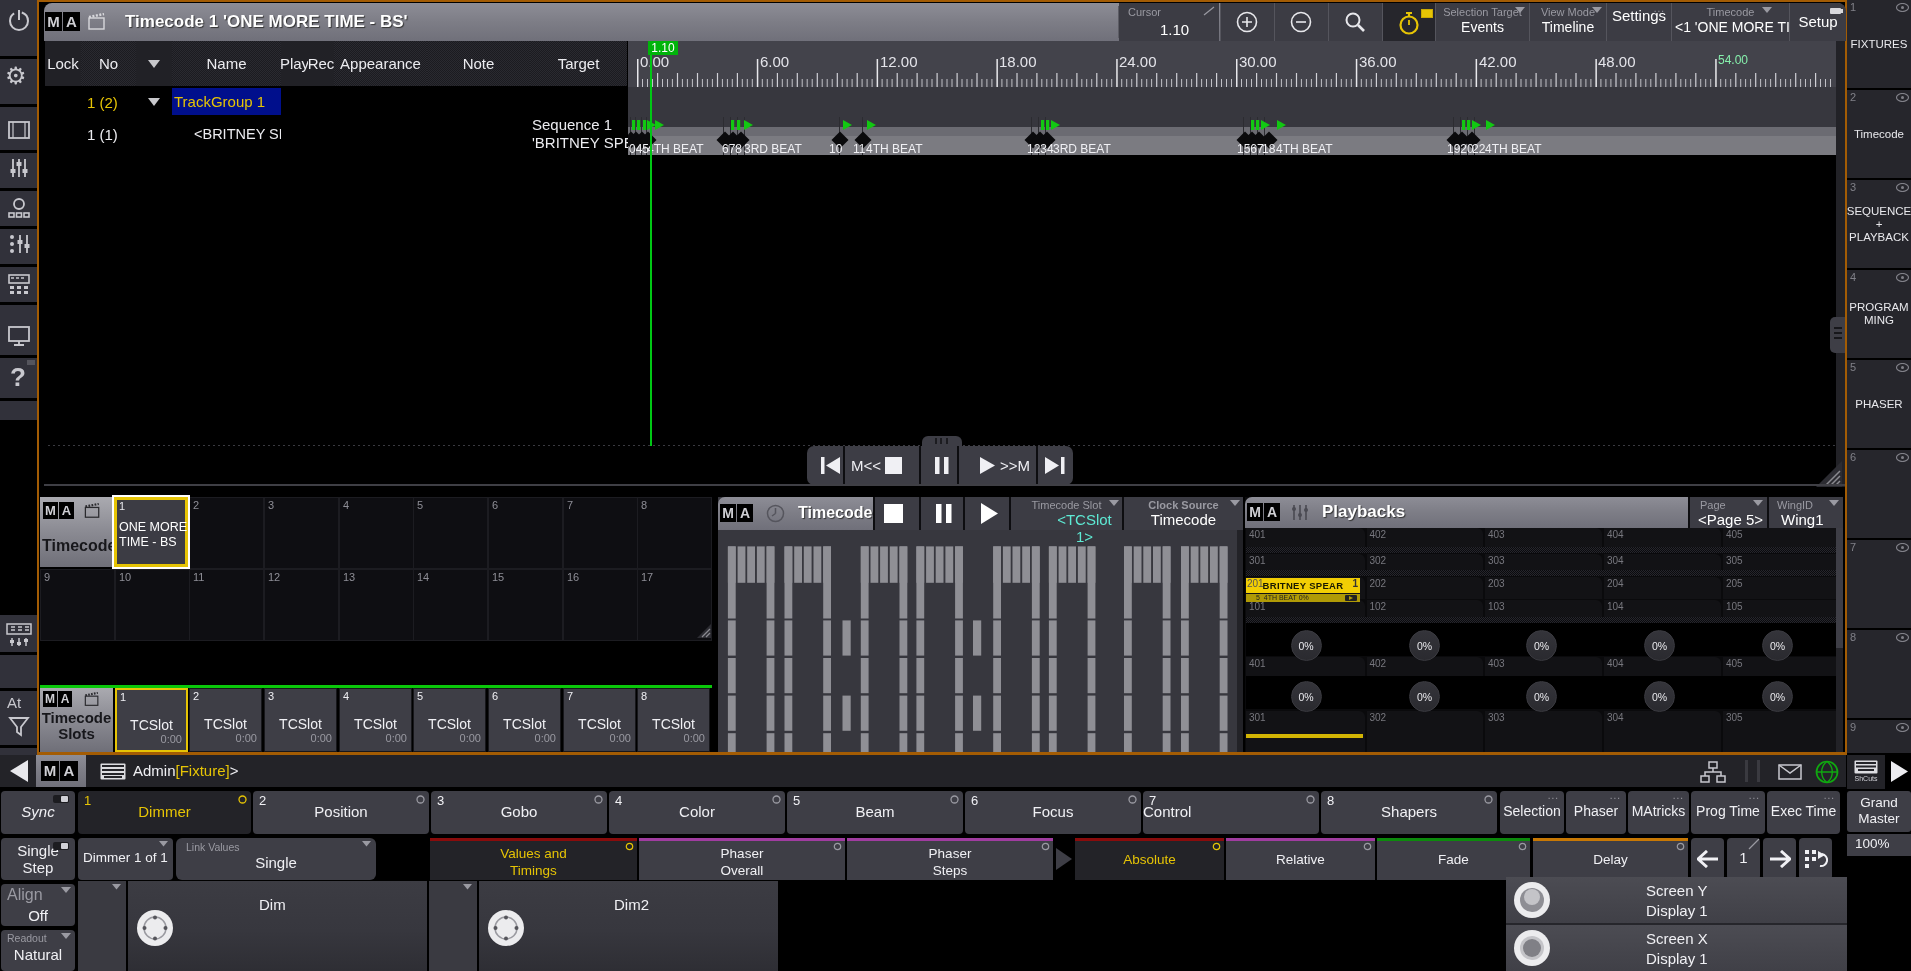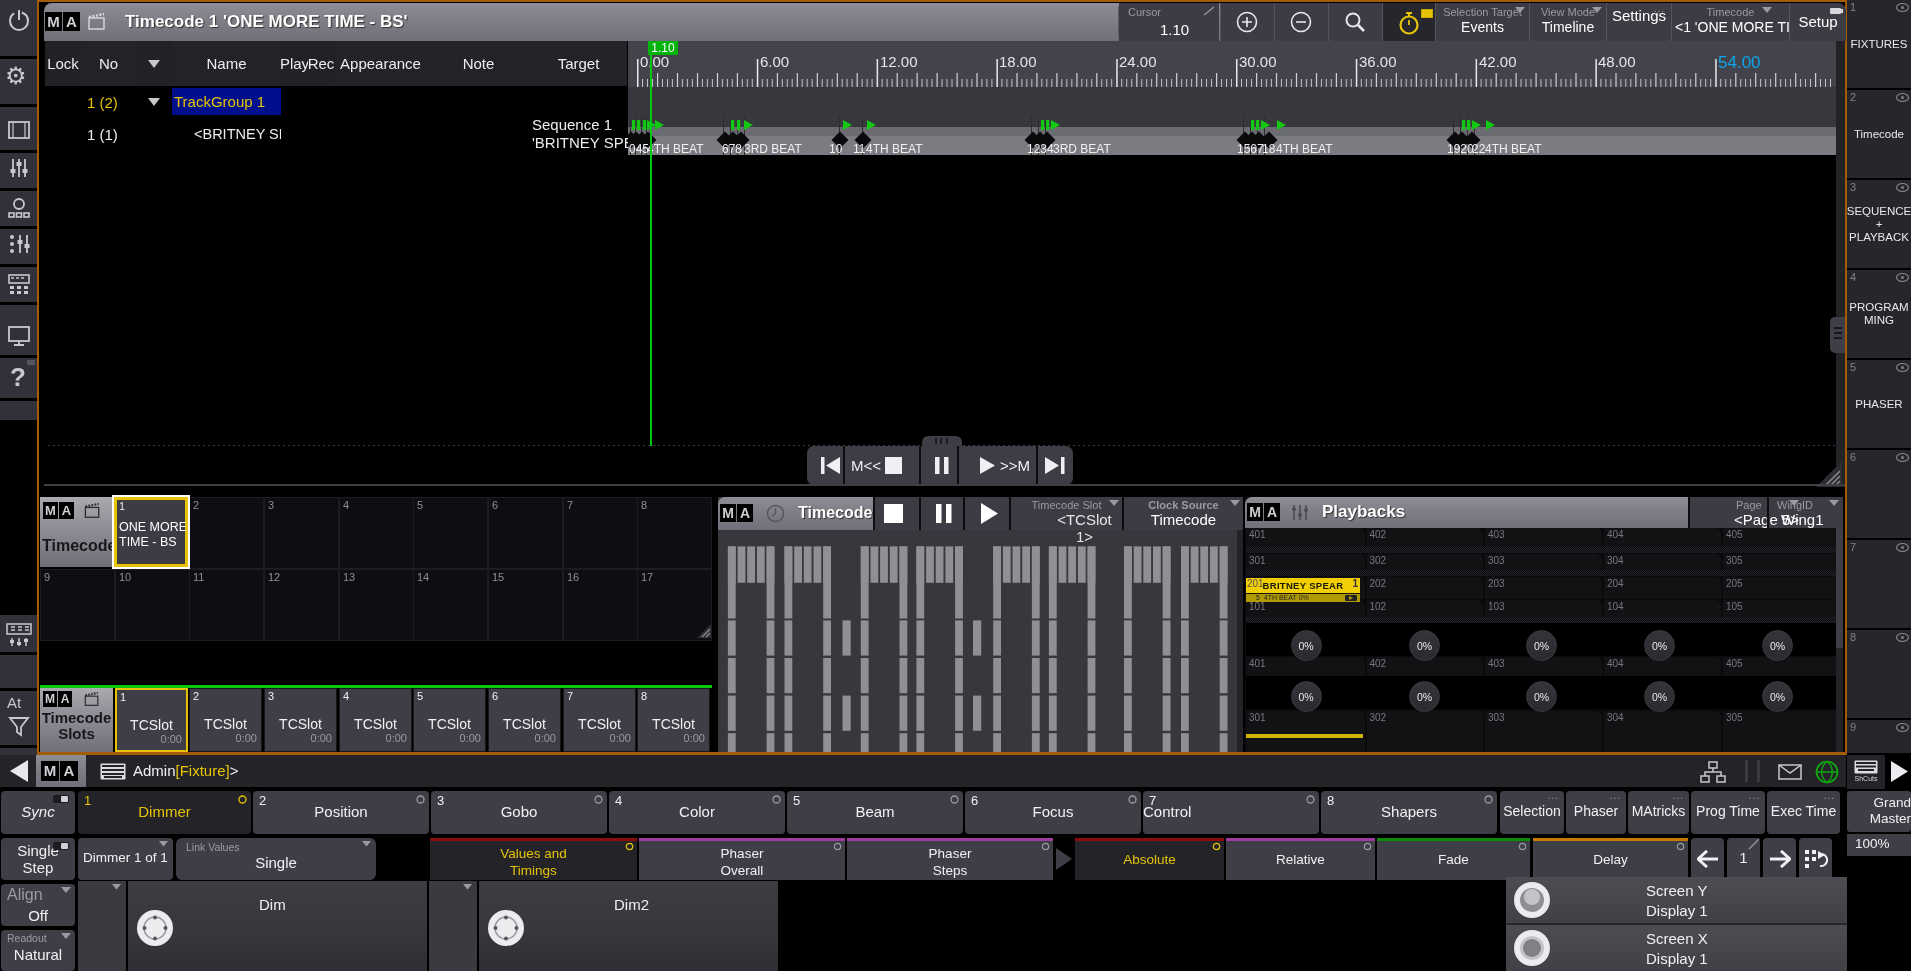--- a/index.html
+++ b/index.html
@@ -356,21 +356,21 @@
     </svg>
 <div class="abs" style="left:596px;top:50px;font-size:15px;color:#e4e4ea;">0.00</div>
 <div class="abs" style="left:716px;top:50px;font-size:15px;color:#e4e4ea;">6.00</div>
 <div class="abs" style="left:836px;top:50px;font-size:15px;color:#e4e4ea;">12.00</div>
 <div class="abs" style="left:955px;top:50px;font-size:15px;color:#e4e4ea;">18.00</div>
 <div class="abs" style="left:1075px;top:50px;font-size:15px;color:#e4e4ea;">24.00</div>
 <div class="abs" style="left:1195px;top:50px;font-size:15px;color:#e4e4ea;">30.00</div>
 <div class="abs" style="left:1315px;top:50px;font-size:15px;color:#e4e4ea;">36.00</div>
 <div class="abs" style="left:1435px;top:50px;font-size:15px;color:#e4e4ea;">42.00</div>
 <div class="abs" style="left:1554px;top:50px;font-size:15px;color:#e4e4ea;">48.00</div>
-<div class="abs" style="left:1674px;top:50px;font-size:17px;color:#0ea5e9;">54.00</div>
+<div class="abs" style="left:1674px;top:50px;font-size:12px;color:#86efac;">54.00</div>
 <div class="abs" style="left:604px;top:38px;width:30px;height:14px;background:#00b40a;color:#fff;font-size:12px;text-align:center;line-height:14px;">1.10</div>
 <div class="abs" style="left:606px;top:52px;width:2px;height:391px;background:#00c814;z-index:6;"></div>
 <div class="abs" style="left:584px;top:84px;width:1208px;height:40px;background:#37373e;"></div>
 <div class="abs" style="left:584px;top:124px;width:1208px;height:9px;background:#6b6b72;"></div>
 <div class="abs" style="left:584px;top:133px;width:1208px;height:19px;background:#7b7b81;"></div>
 <svg class="abs" style="left:584px;top:0px" width="1208" height="160" viewBox="584 0 1208 160">
       <rect x="586" y="114" width="1" height="38" fill="#2c2c31"></rect>
       <rect x="591" y="114" width="1" height="38" fill="#2c2c31"></rect>
       <rect x="597" y="114" width="1" height="38" fill="#2c2c31"></rect>
       <rect x="602" y="114" width="1" height="38" fill="#2c2c31"></rect>
@@ -619,21 +619,21 @@
       <rect x="1" y="1" width="5.5" height="19" fill="#fff"></rect>
       <rect x="11" y="1" width="5.5" height="19" fill="#fff"></rect>
     </svg>
 <div class="abs" style="left:245px;top:0;width:2px;height:33px;background:#0d0d10"></div>
 <svg class="abs" style="left:261px;top:5px" width="20" height="23">
       <path d="M2 1 L19 11.5 L2 22 Z" fill="#fff"></path>
     </svg>
 <div class="abs" style="left:291px;top:0;width:2px;height:33px;background:#0d0d10"></div>
 <div class="abs" style="left:293px;top:0;width:111px;height:33px;">
       <div style="text-align:center;font-size:11px;color:#9a9aa2;margin-top:2px;">Timecode Slot</div>
-      <div style="text-align:center;font-size:15px;color:#e5e5e5;padding-left:36px;">&lt;TCSlot 1&gt;</div>
+      <div style="text-align:center;font-size:15px;color:#5eead4;padding-left:36px;">&lt;TCSlot 1&gt;</div>
       <svg class="abs" style="right:2px;top:2px" width="12" height="8">
         <path d="M1 1 L11 1 L6 7 Z" fill="#9a9aa2"></path>
       </svg>
     </div>
 <div class="abs" style="left:404px;top:0;width:2px;height:33px;background:#0d0d10"></div>
 <div class="abs" style="left:406px;top:0;width:119px;height:33px;">
       <div style="text-align:center;font-size:11px;color:#9a9aa2;margin-top:2px;font-weight:bold;">Clock Source</div>
       <div style="text-align:center;font-size:15px;color:#fff;">Timecode</div>
       <svg class="abs" style="right:2px;top:2px" width="12" height="8">
         <path d="M1 1 L11 1 L6 7 Z" fill="#9a9aa2"></path>
@@ -775,21 +775,21 @@
 <svg class="abs" style="left:45px;top:6px" width="20" height="19">
       <g stroke="#4a4a52" stroke-width="1.6" fill="none">
         <path d="M4 2v15M10 2v15M16 2v15"></path>
       </g>
       <circle cx="4" cy="6" r="2" fill="#4a4a52"></circle>
       <circle cx="10" cy="12" r="2" fill="#4a4a52"></circle>
       <circle cx="16" cy="7" r="2" fill="#4a4a52"></circle>
     </svg>
 <div class="abs" style="left:77px;top:5px;font-size:17px;font-weight:bold;color:#fff;text-shadow:1px 1px 1px #333;">Playbacks</div>
 <div class="abs" style="left:443px;top:0;width:2px;height:31px;background:#0d0d10"></div>
-<div class="abs" style="left:445px;top:0;width:77px;height:31px;padding-left:36px;">
+<div class="abs" style="left:445px;top:0;width:77px;height:31px;">
       <div style="font-size:11px;color:#9a9aa2;margin:2px 0 0 10px;">Page</div>
       <div style="font-size:15px;color:#fff;margin-left:8px;">&lt;Page 5&gt;</div>
       <svg class="abs" style="right:3px;top:2px" width="12" height="8">
         <path d="M1 1 L11 1 L6 7 Z" fill="#9a9aa2"></path>
       </svg>
     </div>
 <div class="abs" style="left:522px;top:0;width:2px;height:31px;background:#0d0d10"></div>
 <div class="abs" style="left:524px;top:0;width:74px;height:31px;">
       <div style="font-size:11px;color:#9a9aa2;margin:2px 0 0 8px;">WingID</div>
       <div style="font-size:15px;color:#fff;margin-left:12px;">Wing1</div>
@@ -1362,16 +1362,16 @@
         <rect x="2" y="5.5" width="20" height="2"></rect>
         <rect x="4" y="9" width="16" height="2"></rect>
       </g>
     </svg>
     <div style="text-align:center;font-size:7px;color:#d0d0d6;margin-top:20px;">ShCuts</div>
   </div>
 <svg class="abs" style="left:1888px;top:759px" width="22" height="25">
     <path d="M3 2 L20 12.5 L3 23 Z" fill="#ececf0"></path>
   </svg>
 <div class="abs" style="left:1847px;top:791px;width:64px;height:41px;background:#3e3e46;border-radius:3px;">
-    <div style="text-align:right;font-size:13.5px;color:#f0f0f4;margin-top:4px;line-height:16px;">Grand<br>Master</div>
+    <div style="text-align:center;font-size:13.5px;color:#f0f0f4;margin-top:4px;line-height:16px;">Grand<br>Master</div>
   </div>
 <div class="abs" style="left:1847px;top:834px;width:64px;height:22px;background:#3e3e46;">
     <div style="font-size:13.5px;color:#f0f0f4;margin:2px 0 0 8px;">100%</div>
   </div>
 </body></html>

